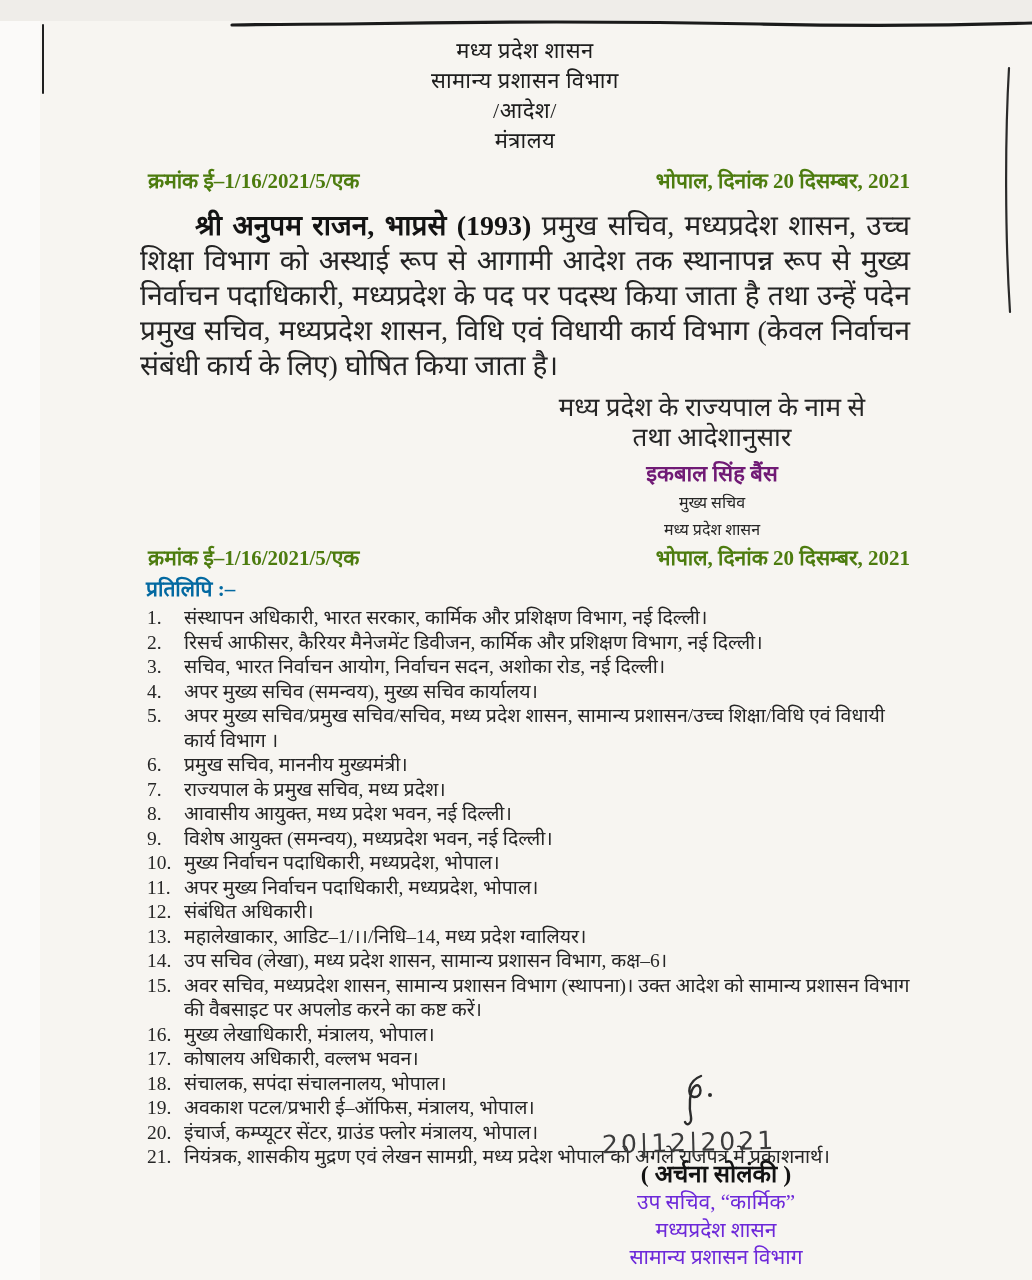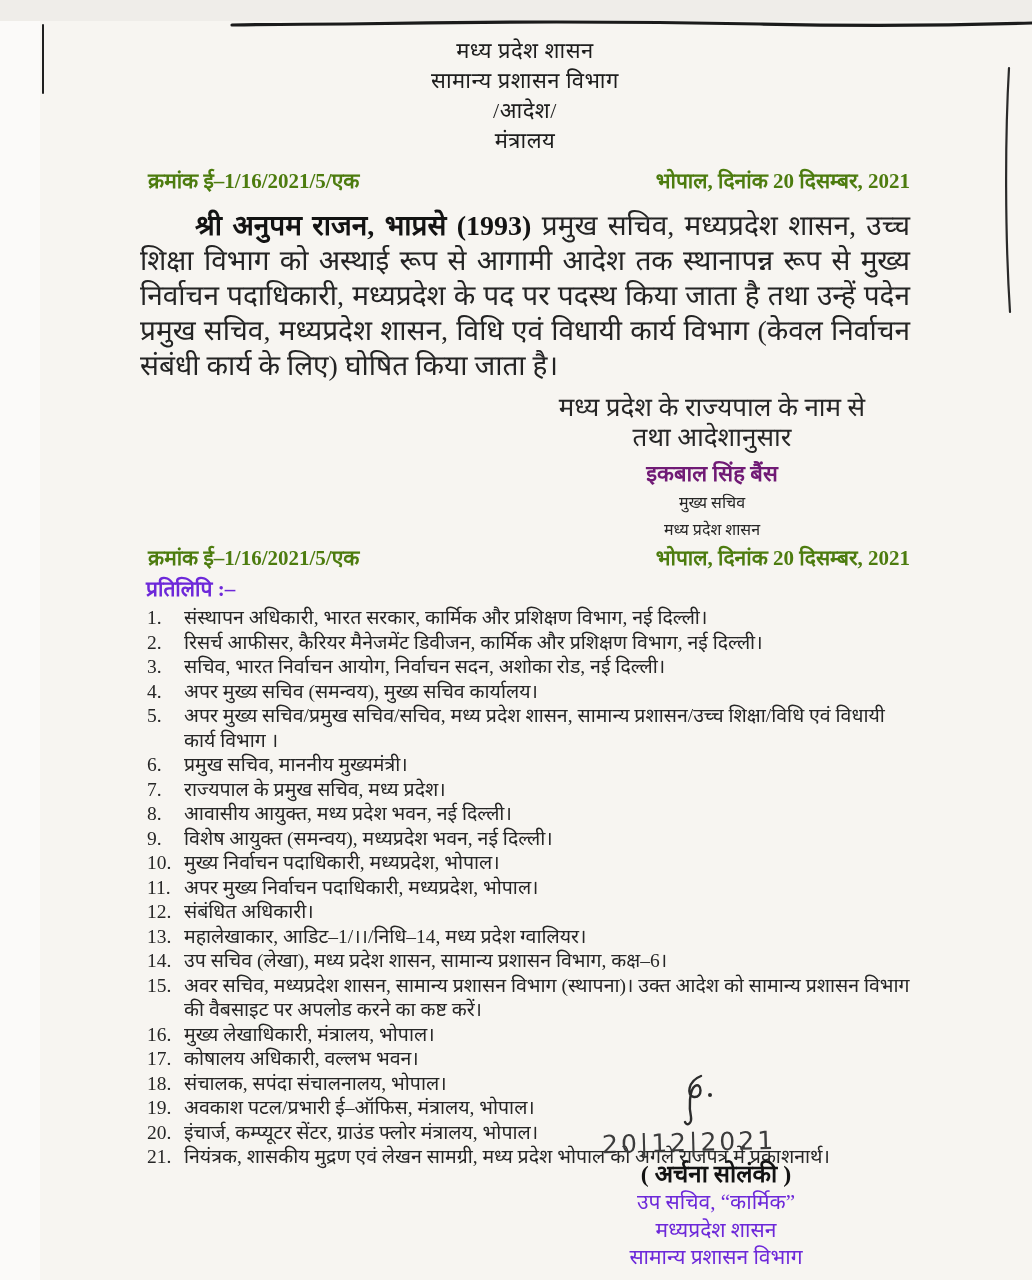--- a/index.html
+++ b/index.html
@@ -29,21 +29,21 @@
   .para { margin-top:14px; font-size:28px; line-height:35px; text-align:justify; text-indent:55px; color:#242424; }
   .para b { color:#131313; }
 
   .rightcol { width:360px; margin-left:auto; margin-right:18px; text-align:center; margin-top:10px; }
   .auth-line { font-size:26px; line-height:30px; }
   .sig-name { font-weight:bold; font-size:22px; line-height:30px; margin-top:6px; color:#701a75; }
   .sig-sub { font-size:16px; line-height:27px; }
 
   .refrow.second { margin-top:2px; }
 
-  .copy-label { font-size:21px; font-weight:bold; line-height:28px; margin-top:4px; padding-left:6px; color:#6d28d9; }
+  .copy-label { font-size:21px; font-weight:bold; line-height:28px; margin-top:4px; padding-left:6px; color:#0369a1; }
 
   .copy-list { margin-top:3px; font-size:19.5px; line-height:24.5px; color:#262626; }
   .li { display:flex; }
   .li .num { flex:0 0 44px; padding-left:7px; }
   .li .txt { flex:1; }
 
   .signature-block { position:absolute; top:1072px; left:560px; width:312px; text-align:center; }
   .squiggle-wrap { height:56px; margin-right:36px; }
   .hand-date { font-family:"DejaVu Sans", sans-serif; font-size:25px; letter-spacing:3px;
                color:#3c3c3c; transform:rotate(-1.5deg); margin-left:42px; width:max-content; }

